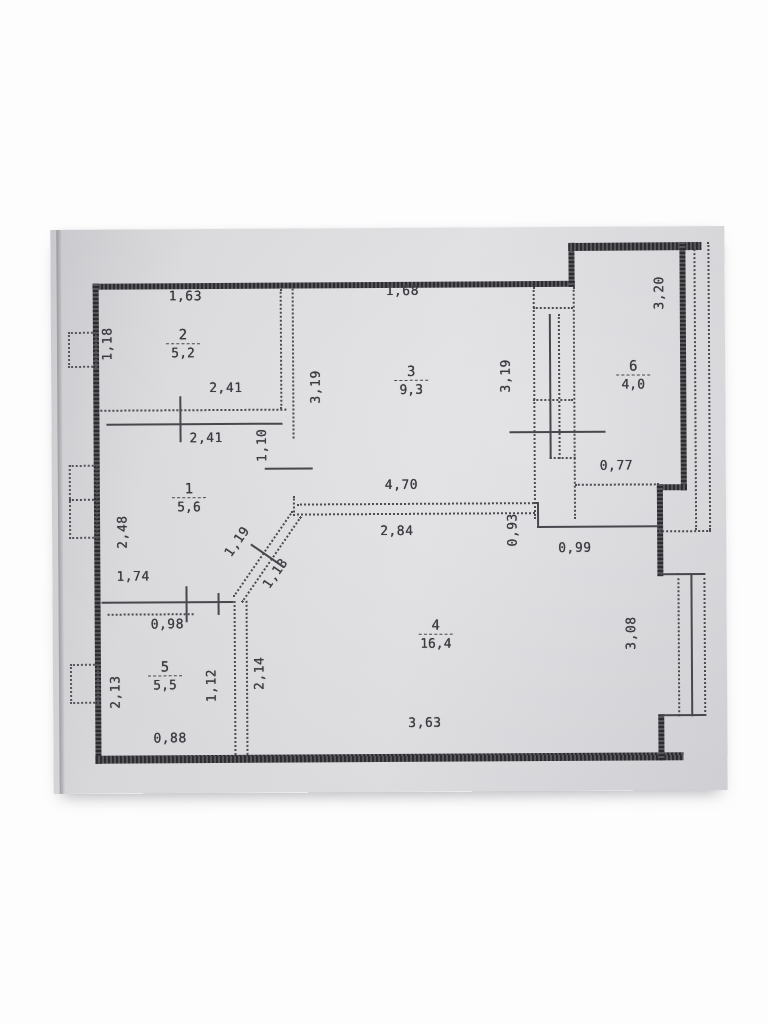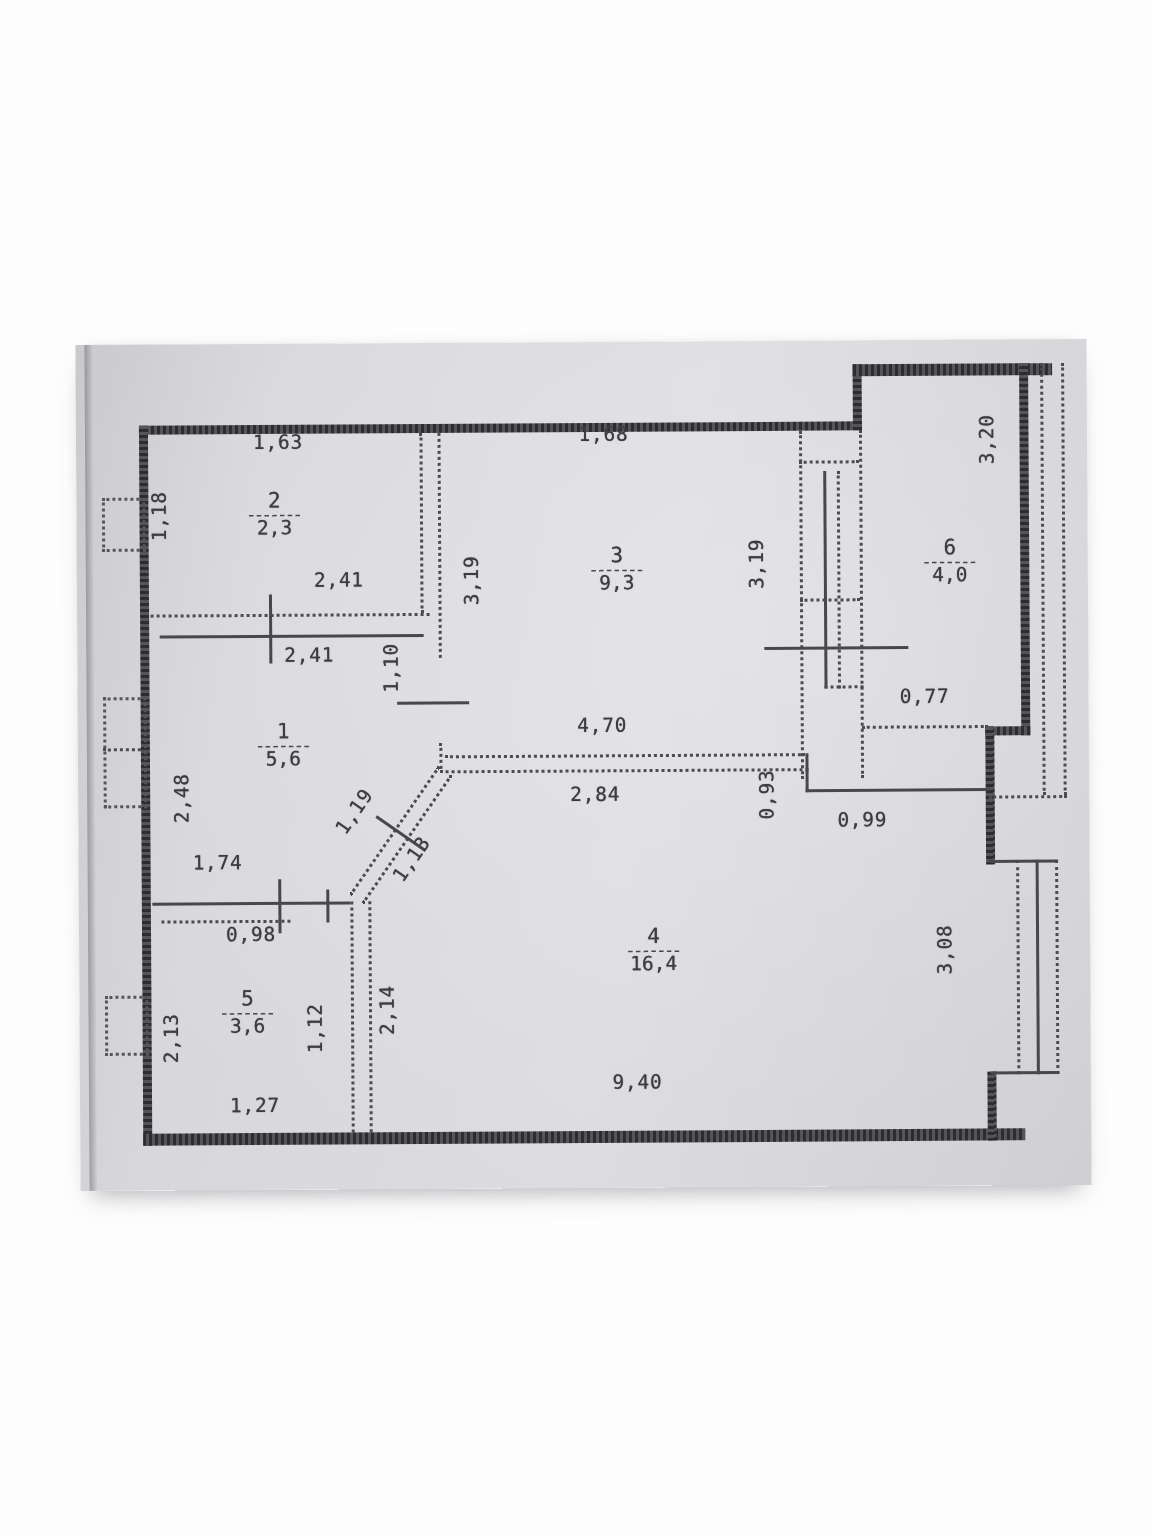--- a/index.html
+++ b/index.html
@@ -118,35 +118,35 @@
   <div class="dim dimv" style="left:190px;top:210px">1,10</div>
   <div class="dim dimv" style="left:244px;top:152px">3,19</div>
   <div class="dim dimv" style="left:434px;top:142px">3,19</div>
   <div class="dim dimv" style="left:588px;top:60px">3,20</div>
   <div class="dim dimv" style="left:50px;top:296px">2,48</div>
   <div class="dim" style="left:333px;top:250px">4,70</div>
   <div class="dim" style="left:328px;top:296px">2,84</div>
   <div class="dim dimv" style="left:440px;top:296px">0,93</div>
   <div class="dim" style="left:506px;top:314px">0,99</div>
   <div class="dim" style="left:548px;top:232px">0,77</div>
-  <div class="dim" style="left:76px;top:340px">1,74</div>
+  <div class="dim" style="left:64px;top:340px">1,74</div>
   <div class="dim" style="left:98px;top:388px">0,98</div>
-  <div class="dim" style="left:100px;top:502px">1,27</div>
+  <div class="dim" style="left:100px;top:502px">0,88</div>
   <div class="dim dimv" style="left:42px;top:456px">2,13</div>
   <div class="dim dimv" style="left:138px;top:450px">1,12</div>
   <div class="dim dimv" style="left:186px;top:438px">2,14</div>
   <div class="dim dimd" style="left:168px;top:306px">1,19</div>
   <div class="dim dimd" style="left:206px;top:338px">1,13</div>
-  <div class="dim" style="left:355px;top:488px">9,40</div>
+  <div class="dim" style="left:355px;top:488px">3,63</div>
   <div class="dim dimv" style="left:558px;top:400px">3,08</div>
 
   <div class="room-label" style="left:109px;top:98px">
     <div class="rnum">2</div>
     <div class="rule"></div>
-    <div class="rarea">2,3</div>
+    <div class="rarea">5,2</div>
   </div>
   <div class="room-label" style="left:337px;top:136px">
     <div class="rnum">3</div>
     <div class="rule"></div>
     <div class="rarea">9,3</div>
   </div>
   <div class="room-label" style="left:559px;top:132px">
     <div class="rnum">6</div>
     <div class="rule"></div>
     <div class="rarea">4,0</div>
@@ -157,15 +157,15 @@
     <div class="rarea">5,6</div>
   </div>
   <div class="room-label" style="left:360px;top:390px">
     <div class="rnum">4</div>
     <div class="rule"></div>
     <div class="rarea">16,4</div>
   </div>
   <div class="room-label" style="left:89px;top:430px">
     <div class="rnum">5</div>
     <div class="rule"></div>
-    <div class="rarea">3,6</div>
+    <div class="rarea">5,5</div>
   </div>
 </div>
 
 </body></html>

